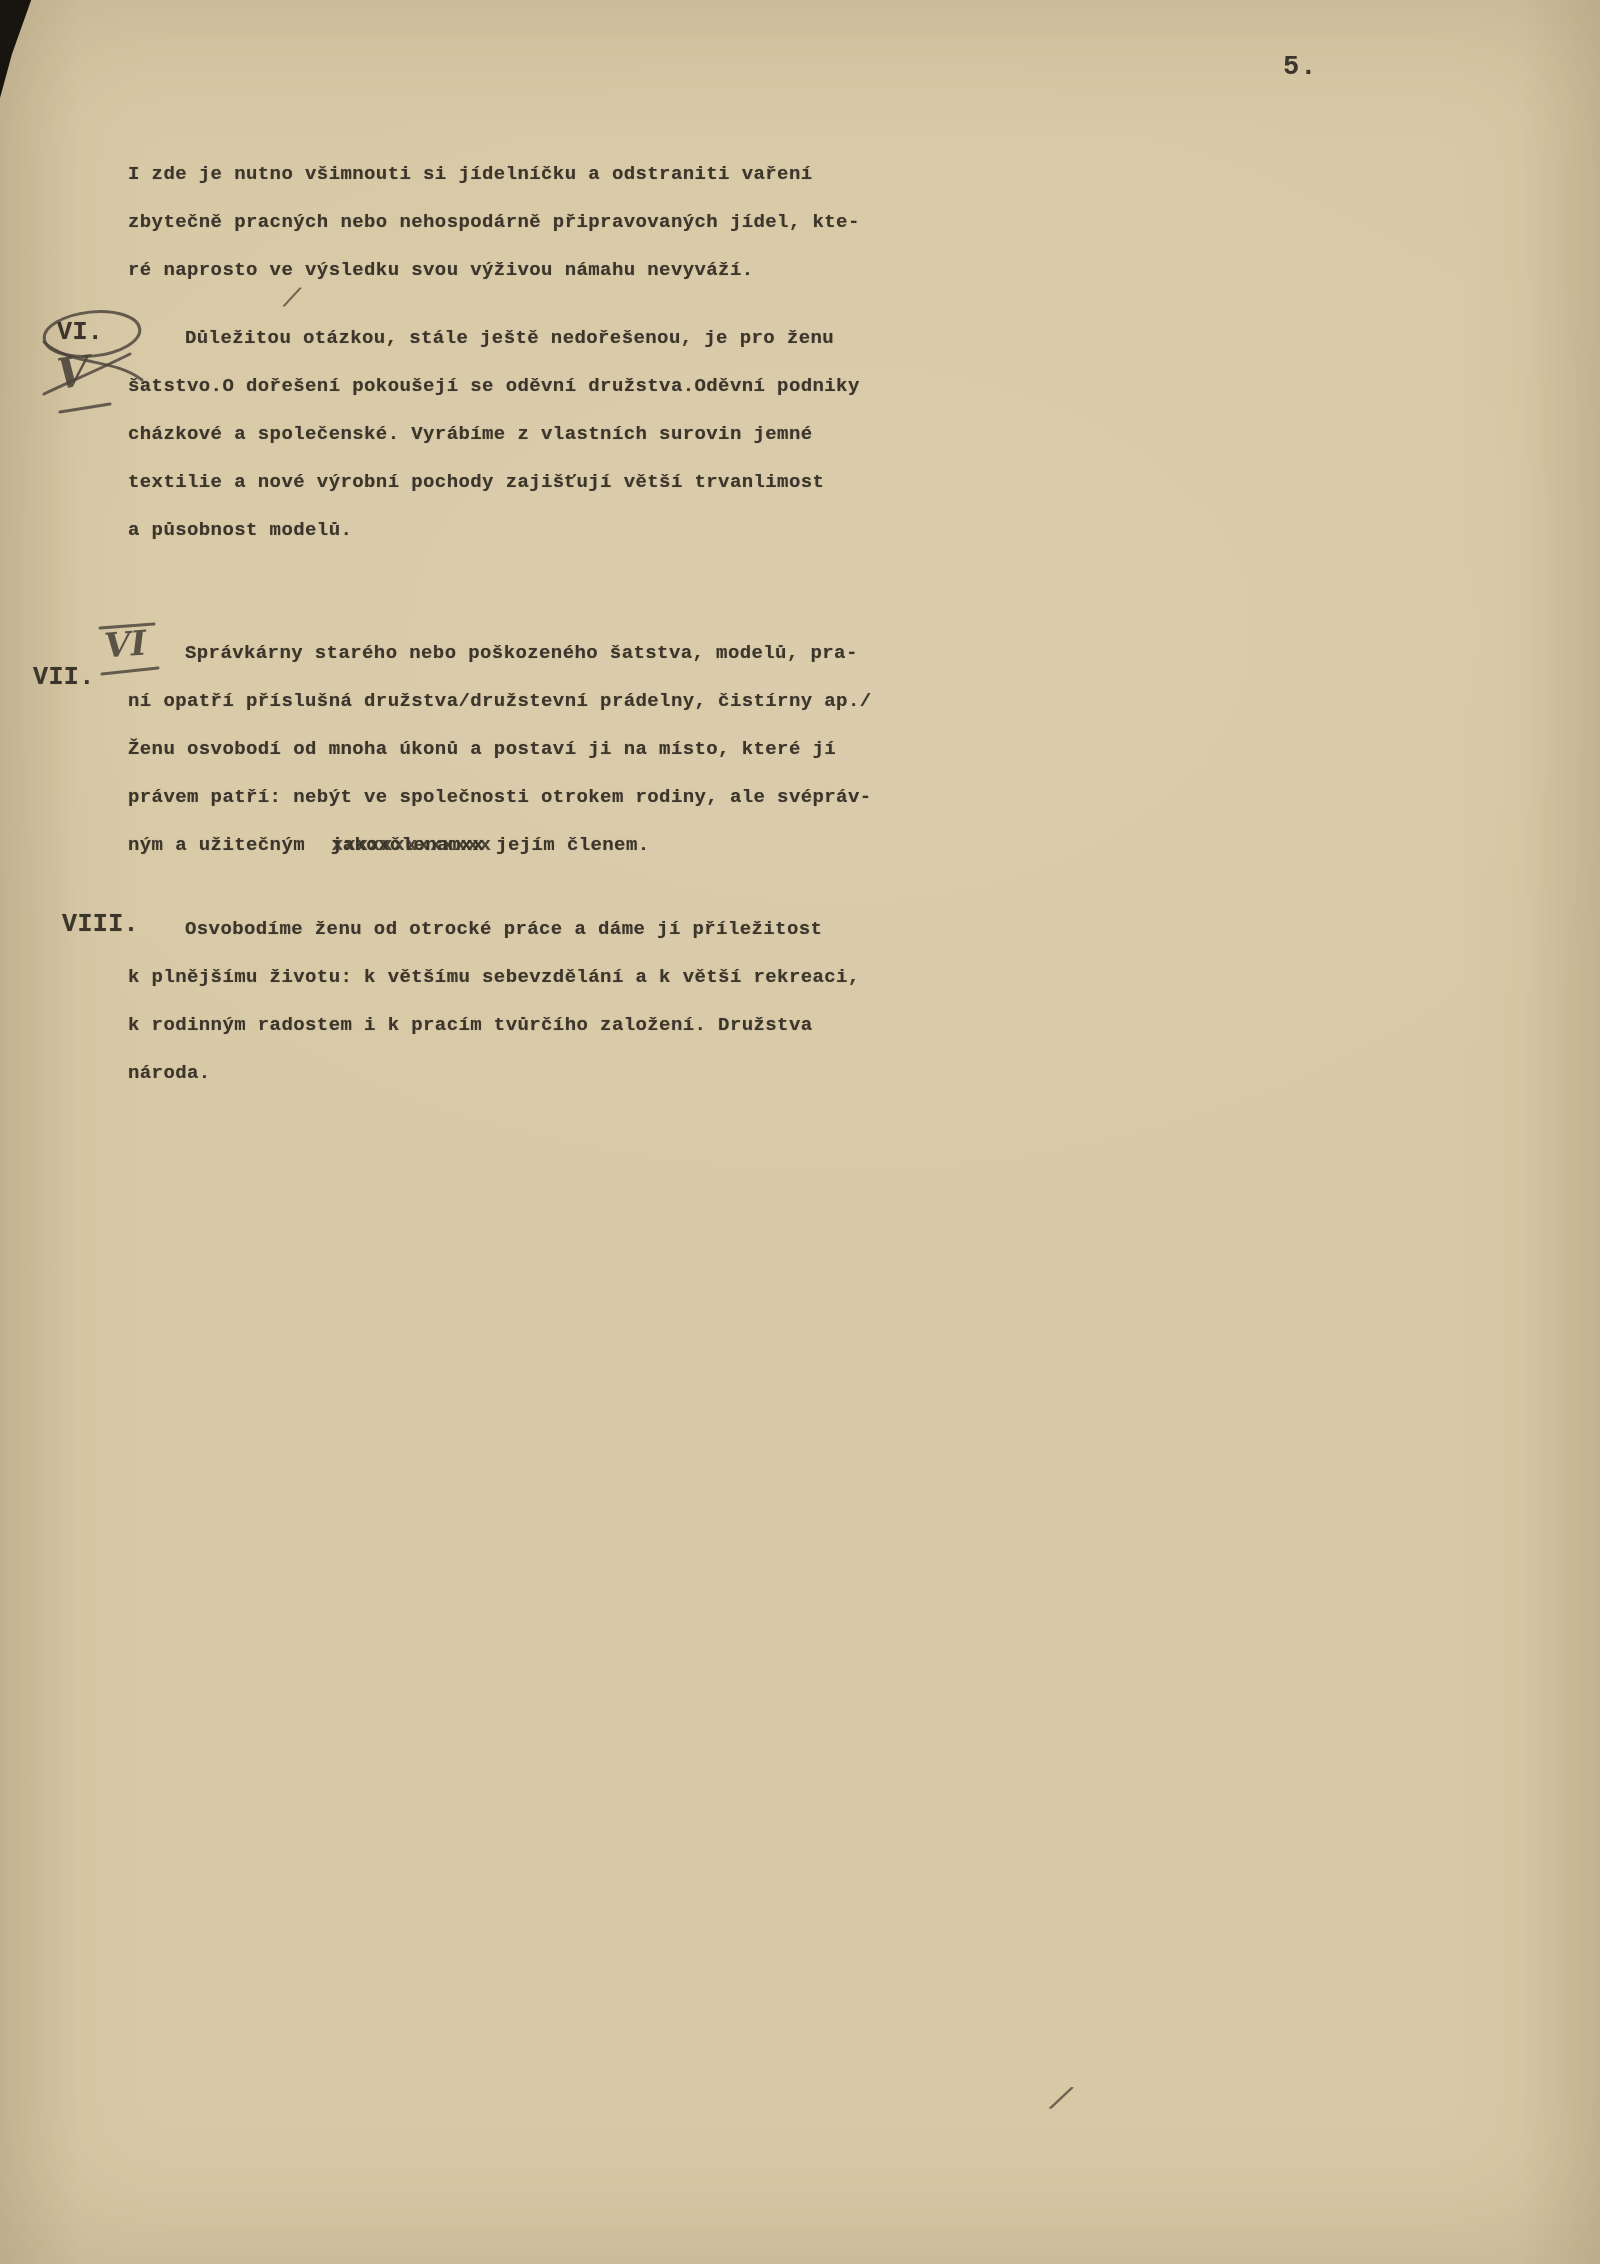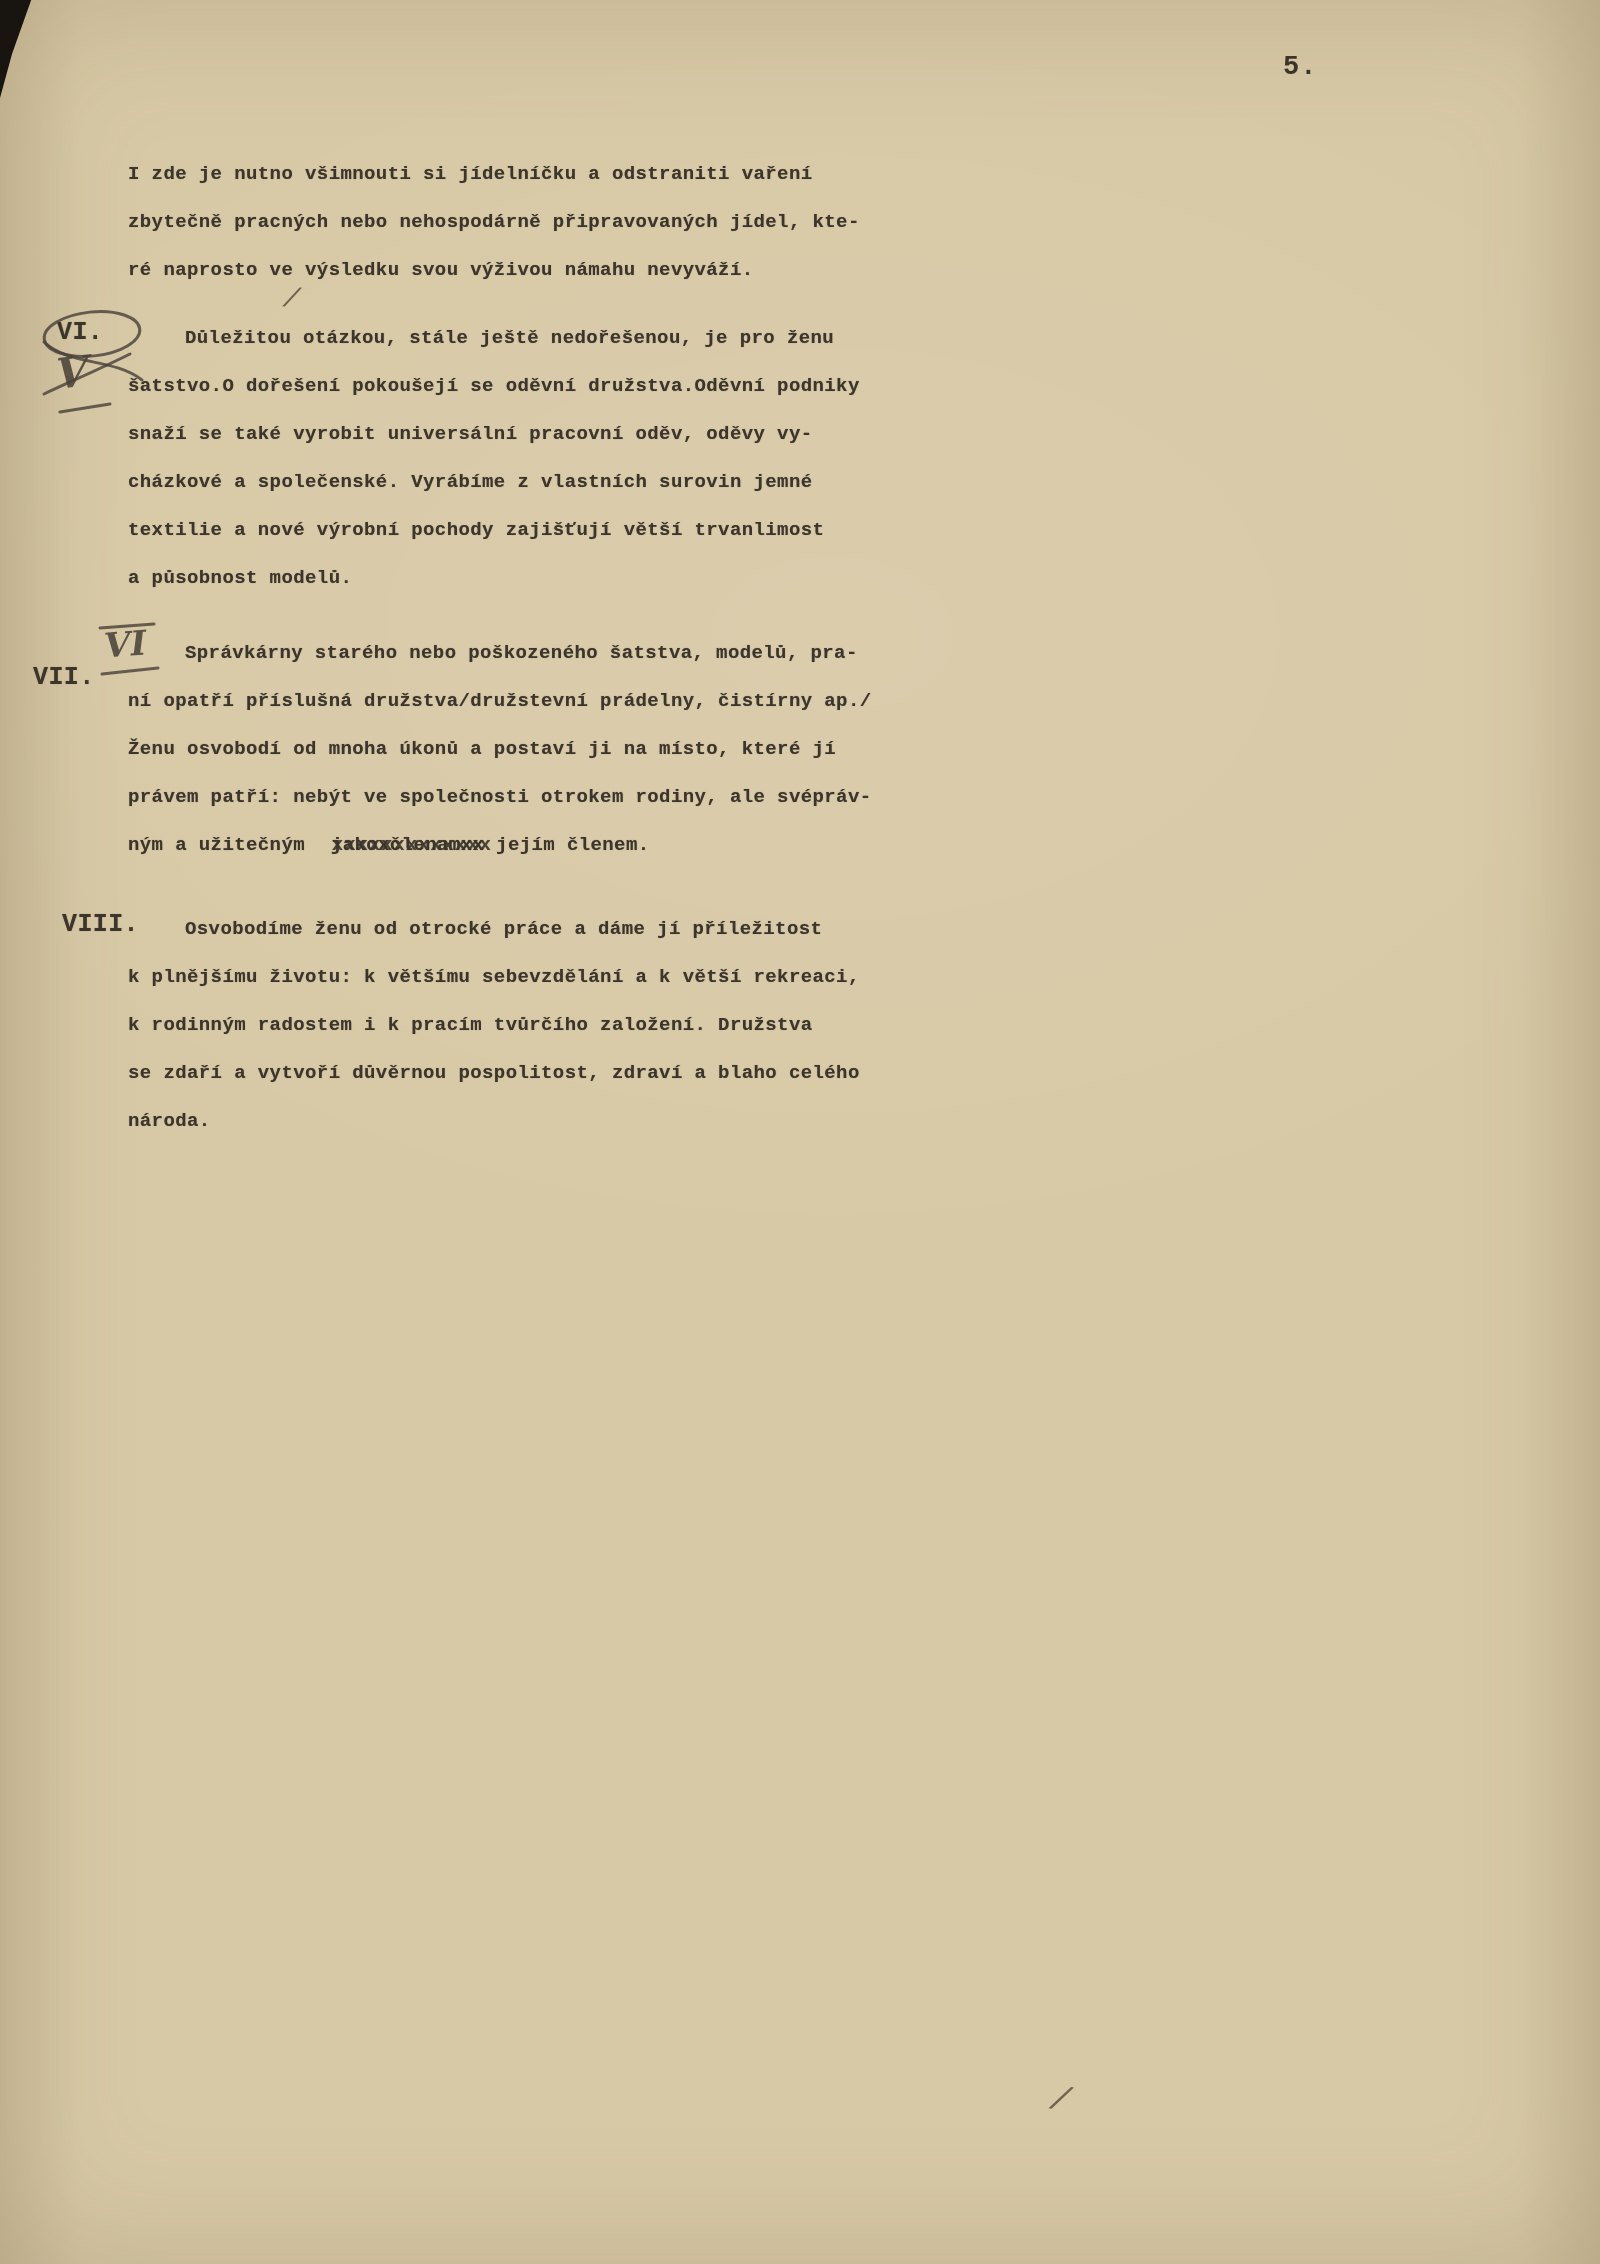--- a/index.html
+++ b/index.html
@@ -57,21 +57,20 @@
     <path d="M 14 42 C 40 66, 84 58, 112 80"></path>
     <path d="M 100 54 C 72 68, 44 80, 14 94"></path>
     <path d="M 30 112 L 80 104"></path>
   </svg>
 
   <div class="hand" style="left:56px;top:348px;font-size:42px;transform:rotate(-7deg) skewX(-5deg)">V</div>
 
   <div class="para" style="top:314px">
     <div class="line indent">Důležitou otázkou, stále ještě nedořešenou, je pro ženu</div>
     <div class="line">šatstvo.O dořešení pokoušejí se oděvní družstva.Oděvní podniky</div>
-    <div class="line">snaží se také vyrobit universální pracovní oděv, oděvy vy-</div>
     <div class="line">cházkové a společenské. Vyrábíme z vlastních surovin jemné</div>
     <div class="line">textilie a nové výrobní pochody zajišťují větší trvanlimost</div>
     <div class="line">a působnost modelů.</div>
   </div>
 
   <div class="marker" style="left:33px;top:663px">VII.</div>
 
   <div class="hand" style="left:104px;top:624px;font-size:34px;transform:rotate(-4deg)">VI</div>
 
   <svg class="annot-svg" style="left:96px;top:618px" width="80" height="64" viewBox="0 0 80 64">
@@ -86,20 +85,19 @@
     <div class="line">právem patří: nebýt ve společnosti otrokem rodiny, ale svépráv-</div>
     <div class="line"><span>ným a užitečným </span><span class="overtype"><span class="base">jakoxčlenamxx</span><span class="xlayer">xxxxxxxxxxxxx</span></span><span> jejím členem.</span></div>
   </div>
 
   <div class="marker" style="left:62px;top:910px">VIII.</div>
 
   <div class="para" style="top:905px">
     <div class="line indent">Osvobodíme ženu od otrocké práce a dáme jí příležitost</div>
     <div class="line">k plnějšímu životu: k většímu sebevzdělání a k větší rekreaci,</div>
     <div class="line">k rodinným radostem i k pracím tvůrčího založení. Družstva</div>
-    <div class="line">se zdaří a vytvoří důvěrnou pospolitost, zdraví a blaho celého</div>
     <div class="line">národa.</div>
   </div>
 
   <div class="stray" style="left:283px;top:284px;transform:rotate(6deg)">/</div>
   <div class="stray" style="left:1050px;top:2082px;font-size:34px;transform:rotate(10deg)">/</div>
 
 </div>
 
 </body></html>

